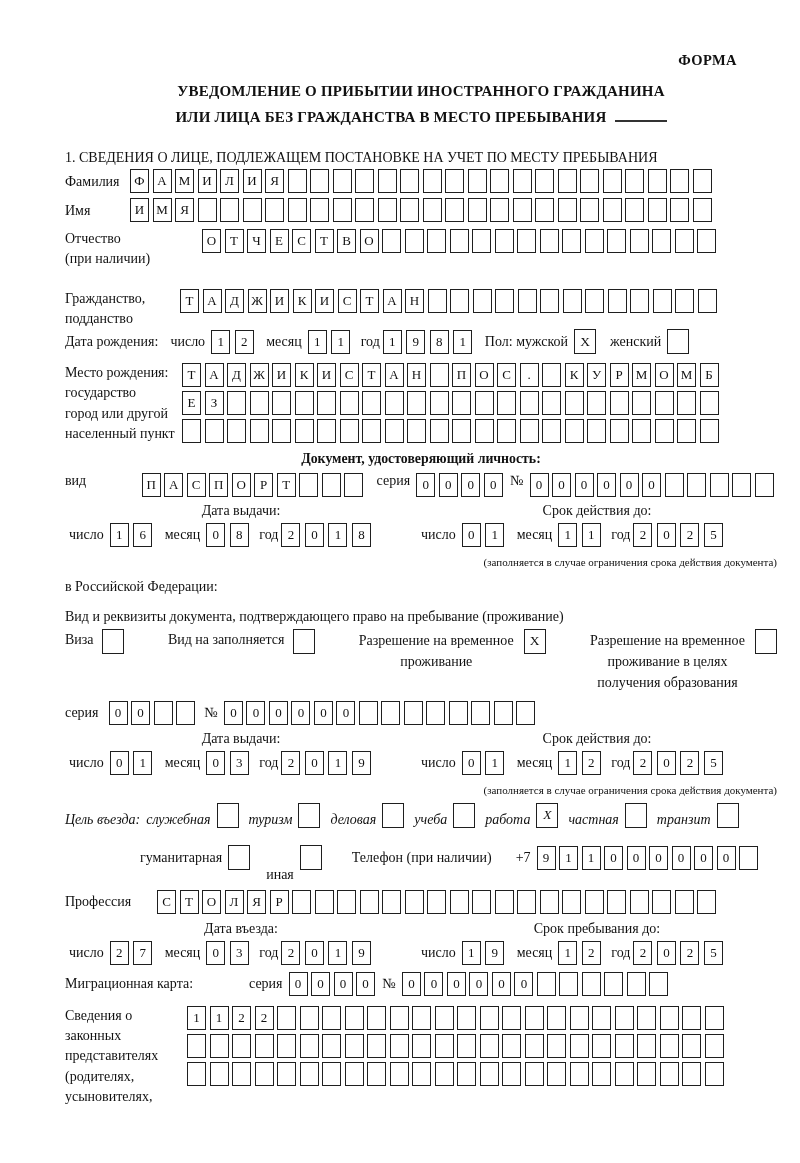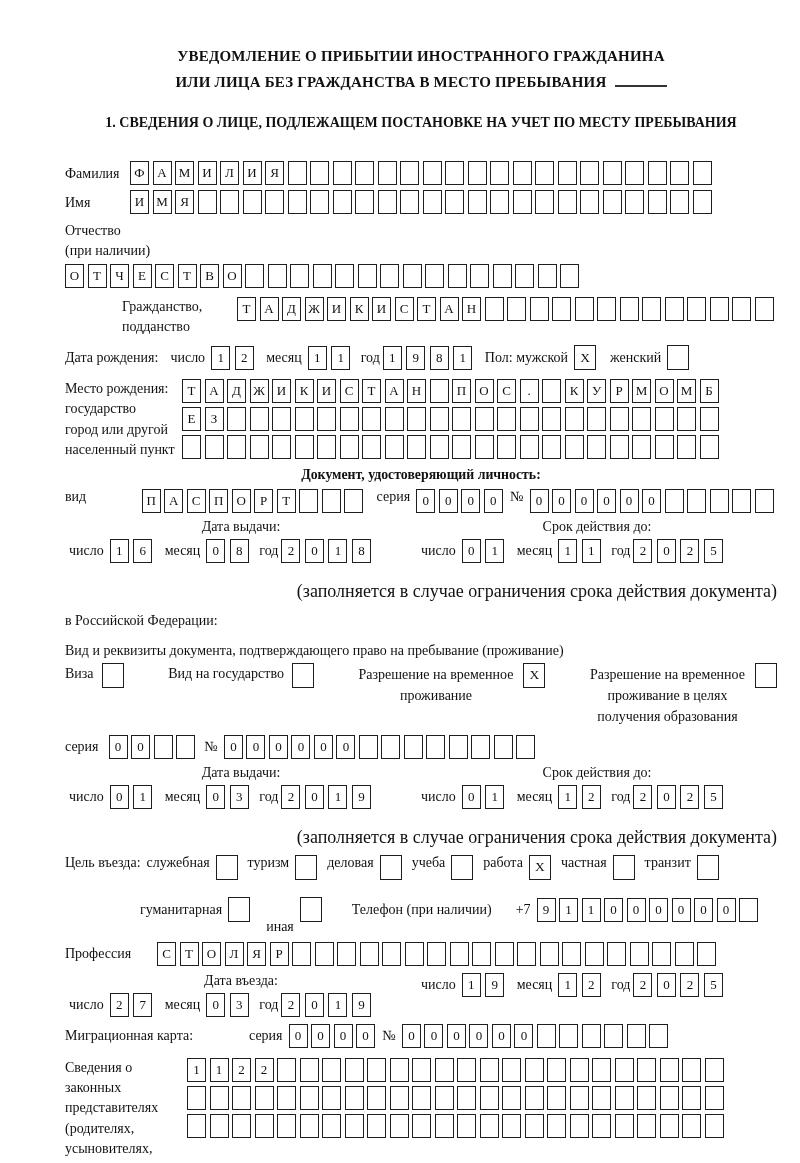--- a/index.html
+++ b/index.html
@@ -8,21 +8,21 @@
     font-family:"Liberation Serif","DejaVu Serif",serif;font-size:14px;
     overflow:hidden;
   }
   .page{padding:34px 23px 0 65px;box-sizing:border-box;width:800px;height:1163px;}
 
   .annex{width:196px;margin-left:auto;margin-right:10px;font-size:12.5px;line-height:1.5;}
   .annex-gap{height:5px;}
   .forma{text-align:right;margin:18px 40px 0 0;font-weight:bold;font-size:14.5px;letter-spacing:.4px;}
   .title{text-align:center;font-weight:bold;font-size:15px;line-height:1.7;margin-top:10px;letter-spacing:.2px;}
   .blank-line{display:inline-block;width:52px;border-bottom:2px solid #333;height:13px;margin-left:8px;}
-  .section1{text-align:center;font-weight:bold;font-size:14px;margin-top:20px;margin-bottom:30px;}
+  .section1{text-align:left;font-weight:normal;font-size:14px;margin-top:20px;margin-bottom:3px;}
 
   .frow{display:flex;align-items:flex-start;margin-bottom:5px;}
   .flabel{flex:none;padding-top:3px;line-height:1.4;}
   .lblock{flex:none;line-height:1.45;padding-top:2px;}
   .boxrow{display:flex;flex:none;}
   .stack{display:flex;flex-direction:column;}
   .stack .boxrow{margin-bottom:4px;}
   .cbox{
     flex:none;width:17px;height:22px;border:1.5px solid #1f1f1f;margin-right:3.5px;
     display:flex;align-items:center;justify-content:center;font-size:13px;background:#fff;box-sizing:content-box;
@@ -32,34 +32,35 @@
     display:flex;align-items:center;justify-content:center;font-size:13.5px;background:#fff;
   }
   .dlab{margin-right:6px;white-space:nowrap;}
   .dateline{display:flex;align-items:center;}
   .dateline .cbox{margin-right:4.5px;}
   .dateline .dlab{margin-left:4px;}
   .datecols{display:flex;margin-bottom:2px;}
   .datecol-l{width:352px;display:flex;flex-direction:column;}
   .datecol-r{flex:1;display:flex;flex-direction:column;}
   .datehead{text-align:center;margin-bottom:4px;}
-  .note{font-size:18px;text-align:right;margin:18px 0 7px;}
+  .note{font-size:11px;text-align:right;margin:9px 0 7px;}
   .introline{line-height:1.7;}
   .opt{display:flex;align-items:flex-start;}
   .opt .olabel{margin-right:8px;white-space:nowrap;padding-top:3px;}
   .opt .olines{text-align:center;line-height:1.5;margin-right:10px;padding-top:1px;}
   .doc-header{text-align:center;font-weight:bold;font-size:13.8px;margin:4px 0 6px;}
   .inrow{display:flex;align-items:center;}
 </style>
 </head>
 <body>
 
 <div class="page">
 
 
+  <div class="forma">ФОРМА</div>
 
   <div class="title">
     <div>УВЕДОМЛЕНИЕ О ПРИБЫТИИ ИНОСТРАННОГО ГРАЖДАНИНА</div>
     <div>
       <span>ИЛИ ЛИЦА БЕЗ ГРАЖДАНСТВА В МЕСТО ПРЕБЫВАНИЯ</span><span class="blank-line"></span>
     </div>
   </div>
 
   <div class="section1">1. СВЕДЕНИЯ О ЛИЦЕ, ПОДЛЕЖАЩЕМ ПОСТАНОВКЕ НА УЧЕТ ПО МЕСТУ ПРЕБЫВАНИЯ</div>
 
@@ -120,21 +121,21 @@
         <span class="cbox"></span>
         <span class="cbox"></span>
         <span class="cbox"></span>
         <span class="cbox"></span>
         <span class="cbox"></span>
         <span class="cbox"></span>
         <span class="cbox"></span>
       </span>
   </div>
 
-  <div class="frow" style="margin-bottom:7px;flex-direction:column;">
+  <div class="frow" style="margin-bottom:17px;">
     <span class="lblock" style="width:137px;">
       <div>Отчество</div>
       <div>(при наличии)</div>
     </span>
     <span class="boxrow" style="margin-top:2px;">
         <span class="cbox">О</span>
         <span class="cbox">Т</span>
         <span class="cbox">Ч</span>
         <span class="cbox">Е</span>
         <span class="cbox">С</span>
@@ -152,21 +153,21 @@
         <span class="cbox"></span>
         <span class="cbox"></span>
         <span class="cbox"></span>
         <span class="cbox"></span>
         <span class="cbox"></span>
         <span class="cbox"></span>
         <span class="cbox"></span>
       </span>
   </div>
 
-  <div class="frow" style="margin-bottom:8px;justify-content:flex-end;">
+  <div class="frow" style="margin-bottom:0;">
     <span class="lblock" style="width:115px;">
       <div>Гражданство,</div>
       <div>подданство</div>
     </span>
     <span class="boxrow" style="margin-top:2px;">
         <span class="cbox">Т</span>
         <span class="cbox">А</span>
         <span class="cbox">Д</span>
         <span class="cbox">Ж</span>
         <span class="cbox">И</span>
@@ -395,21 +396,21 @@
 
   <div class="introline" style="margin-bottom:6px;">в Российской Федерации:</div>
   <div class="introline">Вид и реквизиты документа, подтверждающего право на пребывание (проживание)</div>
 
   <div class="frow" style="justify-content:space-between;margin-bottom:8px;">
     <span class="opt">
       <span class="olabel">Виза</span>
       <span class="chk"></span>
     </span>
     <span class="opt">
-      <span class="olabel">Вид на государство</span>
+      <span class="olabel">Вид на заполняется</span>
       <span class="chk"></span>
     </span>
     <span class="opt">
       <span class="olines">
         <div>Разрешение на временное</div>
         <div>проживание</div>
       </span>
       <span class="chk">X</span>
     </span>
     <span class="opt">
@@ -490,21 +491,21 @@
             <span class="cbox">2</span>
             <span class="cbox">0</span>
             <span class="cbox">2</span>
             <span class="cbox">5</span>
           </span>
       </div>
     </div>
   </div>
   <div class="note">(заполняется в случае ограничения срока действия документа)</div>
 
-  <div class="frow inrow" style="align-items:flex-start;">
+  <div class="frow inrow" style="align-items:flex-end;font-style:italic;">
     <span class="dlab">Цель въезда:</span>
     <span class="dlab">служебная</span>
     <span class="chk"></span>
     <span class="dlab" style="margin-left:10px;">туризм</span>
     <span class="chk"></span>
     <span class="dlab" style="margin-left:10px;">деловая</span>
     <span class="chk"></span>
     <span class="dlab" style="margin-left:10px;">учеба</span>
     <span class="chk"></span>
     <span class="dlab" style="margin-left:10px;">работа</span>
@@ -584,20 +585,21 @@
         <span class="dlab" style="margin-left:6px;margin-right:3px;">год</span>
         <span class="boxrow dateline">
             <span class="cbox">2</span>
             <span class="cbox">0</span>
             <span class="cbox">1</span>
             <span class="cbox">9</span>
           </span>
       </div>
     </div>
     <div class="datecol-r">
+      <div class="datehead">Срок пребывания до:</div>
       <div class="dateline">
         <span class="dlab">число</span>
         <span class="boxrow dateline">
             <span class="cbox">1</span>
             <span class="cbox">9</span>
           </span>
         <span class="dlab" style="margin-left:8px;">месяц</span>
         <span class="boxrow dateline">
             <span class="cbox">1</span>
             <span class="cbox">2</span>

